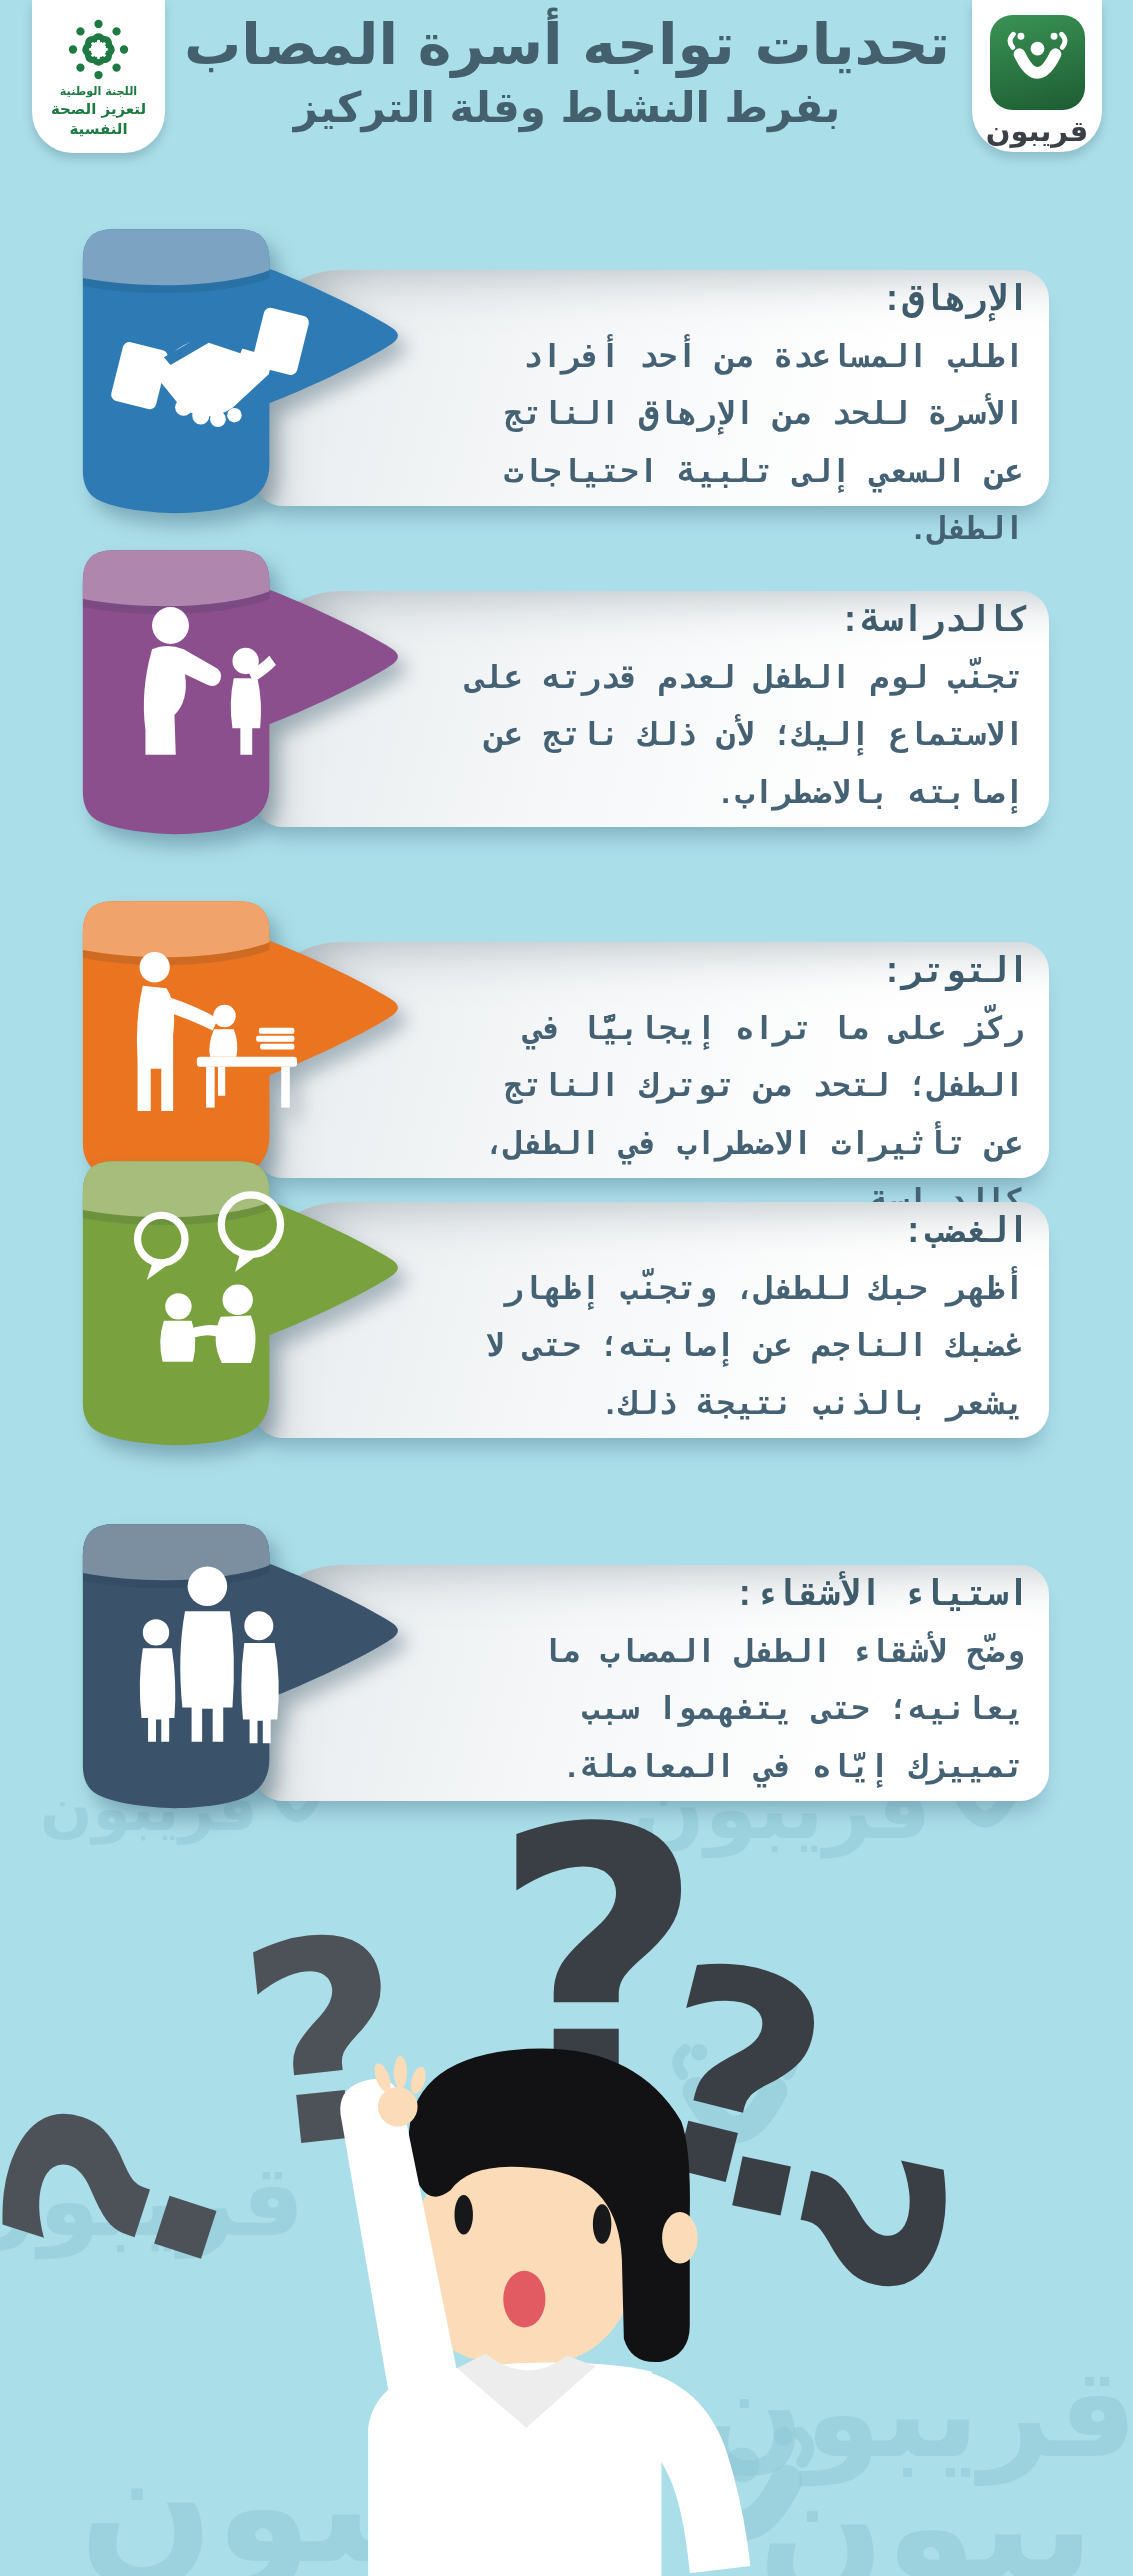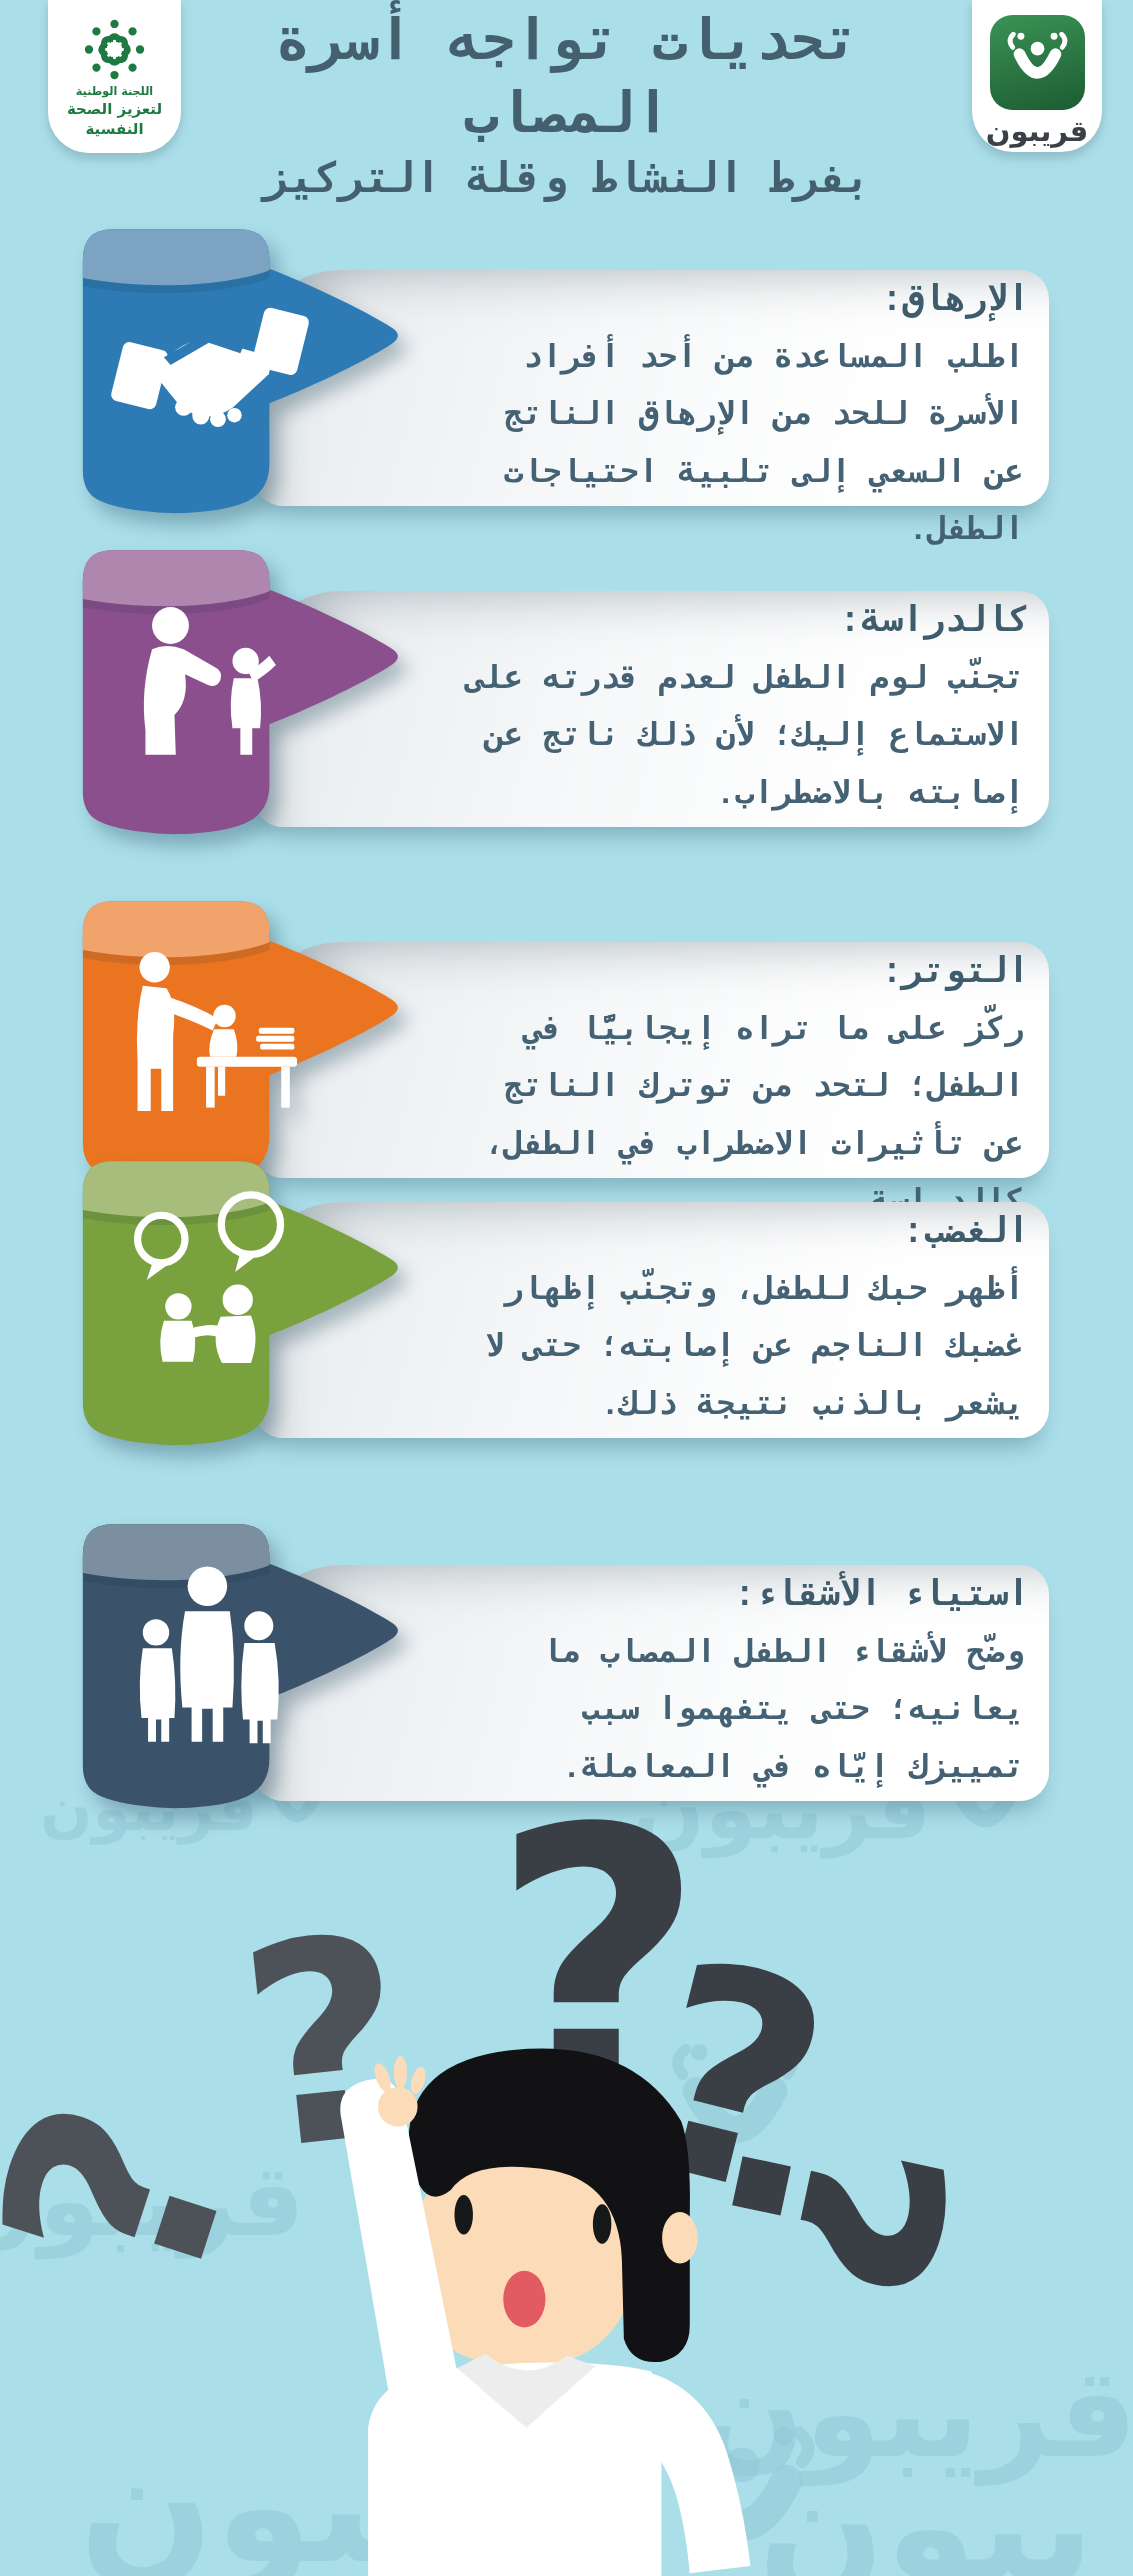--- a/index.html
+++ b/index.html
@@ -5,25 +5,25 @@
   html,body{margin:0;padding:0;}
   body{background:var(--bg,#aadee9);font-family:"DejaVu Sans","Liberation Sans",sans-serif;}
   .canvas{position:relative;width:1134px;height:2576px;margin:0 auto;background:var(--bg,#aadee9);overflow:hidden;}
 
   
   .wm{position:absolute;display:flex;align-items:center;gap:14.5px;color:var(--watermark-color,#8fc8d5);opacity:.5;font-weight:700;direction:rtl;pointer-events:none;}
   .wm .wm-text{font-size:99px;letter-spacing:1.3px;}
   .wm svg{display:block;}
 
   
-  .title{position:absolute;top:8px;left:178px;right:178px;text-align:center;direction:rtl;color:var(--title-color,#44606e);font-weight:700;z-index:5;font-family:Liberation Mono, monospace;}
+  .title{position:absolute;top:8px;left:178px;right:178px;text-align:center;direction:rtl;color:var(--title-color,#44606e);font-weight:700;z-index:5;}
   .title .l1{font-size:57px;line-height:1.28;}
   .title .l2{font-size:42px;line-height:1.3;}
   .pill{position:absolute;top:0;background:#ffffff;border-radius:0 0 41px 41px;box-shadow:0 5.3px 9.2px rgba(70,105,120,.28);z-index:6;display:flex;flex-direction:column;align-items:center;}
-  .pill-left{left:48px;width:133px;height:153px;}
+  .pill-left{left:32px;width:133px;height:153px;}
   .pill-right{right:32px;width:130px;height:152px;}
   .pill-left .org-name{color:var(--logo-green,#1e7a42);font-weight:700;text-align:center;direction:rtl;line-height:1.35;}
   .pill-left .org-name .n1{font-size:11.2px;}
   .pill-left .org-name .n2{font-size:15px;}
   .app-icon{width:95px;height:95px;margin-top:14.5px;border-radius:22.4px;background:linear-gradient(165deg,var(--app-green-top,#3a9355),var(--app-green-bottom,#1d5c32));display:flex;align-items:center;justify-content:center;}
   .app-label{margin-top:4px;font-size:29px;font-weight:700;color:var(--logo-label-color,#3a4046);direction:rtl;}
 
   
   .section{position:absolute;left:0;width:1134px;height:317px;font-family:Liberation Mono, monospace;}
   .sec-1{top:228px;} .sec-2{top:549px;} .sec-3{top:900px;} .sec-4{top:1160px;padding-left:23px;} .sec-5{top:1523px;}

